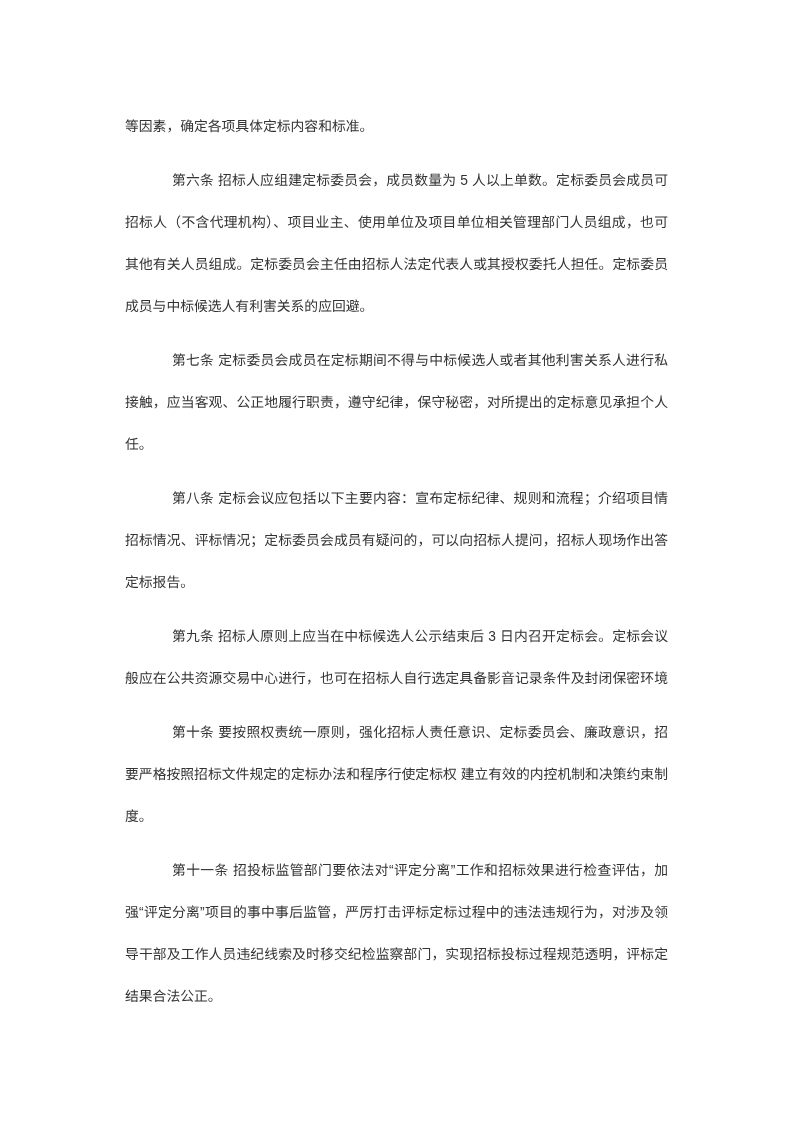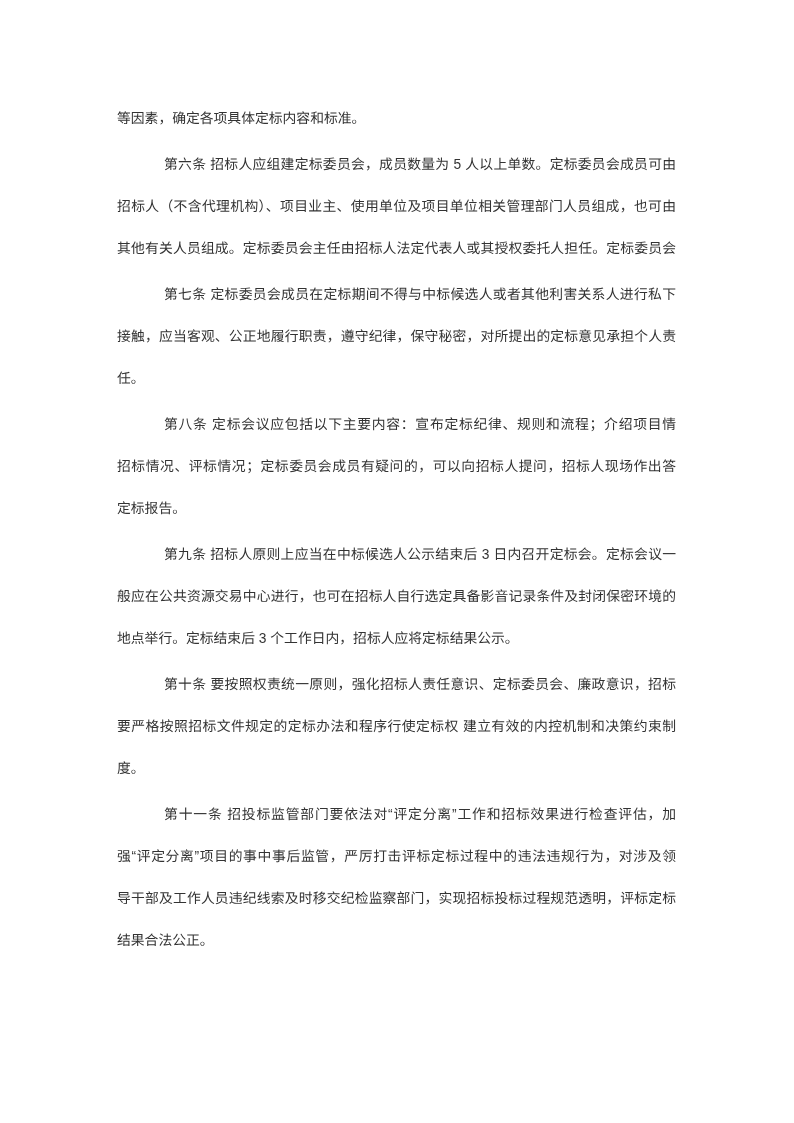--- a/index.html
+++ b/index.html
@@ -17,21 +17,21 @@
   .textblock {
     position: absolute;
     left: 113px;
     top: 94px;
     width: 567px;
     color: #333333;
     font-family: "Liberation Sans", sans-serif;
     font-size: 13.8px;
     font-weight: 400;
   }
-  .para { margin: 4px; padding: 0; }
+  .para { margin: 12px; padding: 0; }
   .ln {
     height: 42px;
     line-height: 42px;
     text-align: justify;
     text-align-last: justify;
     overflow: hidden;
     white-space: normal;
   }
   .ln.first { text-indent: 47px; }
   .ln.last  { text-align-last: left; }
@@ -43,38 +43,38 @@
   <div class="textblock">
 
     <div class="para">
       <div class="ln last">等因素，确定各项具体定标内容和标准。</div>
     </div>
 
     <div class="para">
       <div class="ln first">第六条 招标人应组建定标委员会，成员数量为 5 人以上单数。定标委员会成员可由</div>
       <div class="ln">招标人（不含代理机构）、项目业主、使用单位及项目单位相关管理部门人员组成，也可由</div>
       <div class="ln">其他有关人员组成。定标委员会主任由招标人法定代表人或其授权委托人担任。定标委员会</div>
+      <div class="ln last">成员与中标候选人有利害关系的应回避。</div>
     </div>
 
     <div class="para">
       <div class="ln first">第七条 定标委员会成员在定标期间不得与中标候选人或者其他利害关系人进行私下</div>
       <div class="ln">接触，应当客观、公正地履行职责，遵守纪律，保守秘密，对所提出的定标意见承担个人责</div>
       <div class="ln last">任。</div>
     </div>
 
     <div class="para">
       <div class="ln first">第八条 定标会议应包括以下主要内容：宣布定标纪律、规则和流程；介绍项目情况、</div>
       <div class="ln">招标情况、评标情况；定标委员会成员有疑问的，可以向招标人提问，招标人现场作出答复，</div>
       <div class="ln last">定标报告。</div>
     </div>
 
     <div class="para">
       <div class="ln first">第九条 招标人原则上应当在中标候选人公示结束后 3 日内召开定标会。定标会议一</div>
       <div class="ln">般应在公共资源交易中心进行，也可在招标人自行选定具备影音记录条件及封闭保密环境的</div>
-      <div class="ln last">地点举行。定标结束后 3 个工作日内，招标人应将定标结果公示。</div>
     </div>
 
     <div class="para">
       <div class="ln first">第十条 要按照权责统一原则，强化招标人责任意识、定标委员会、廉政意识，招标人</div>
       <div class="ln">要严格按照招标文件规定的定标办法和程序行使定标权 建立有效的内控机制和决策约束制</div>
       <div class="ln last">度。</div>
     </div>
 
     <div class="para">
       <div class="ln first">第十一条 招投标监管部门要依法对“评定分离”工作和招标效果进行检查评估，加</div>

